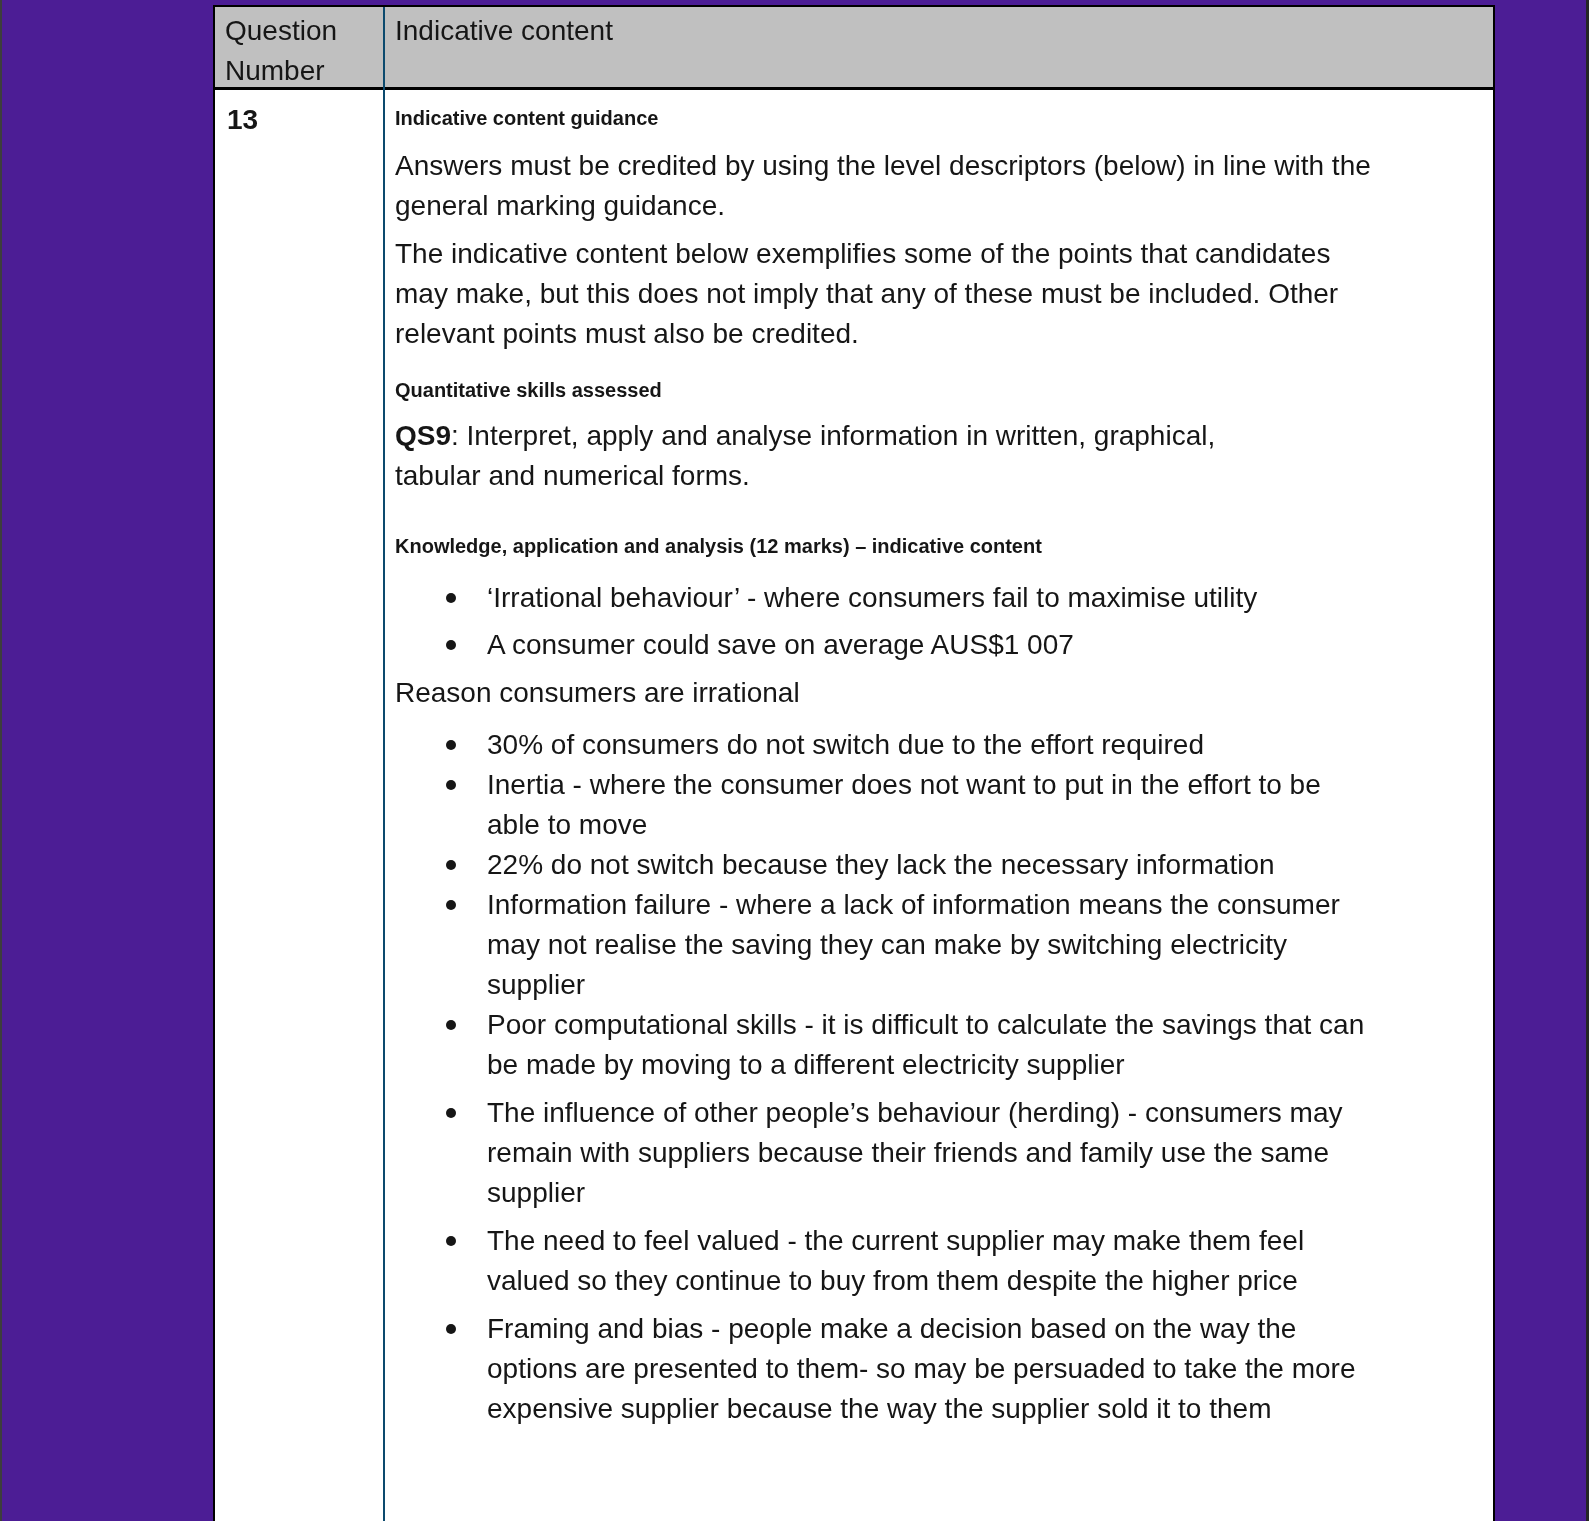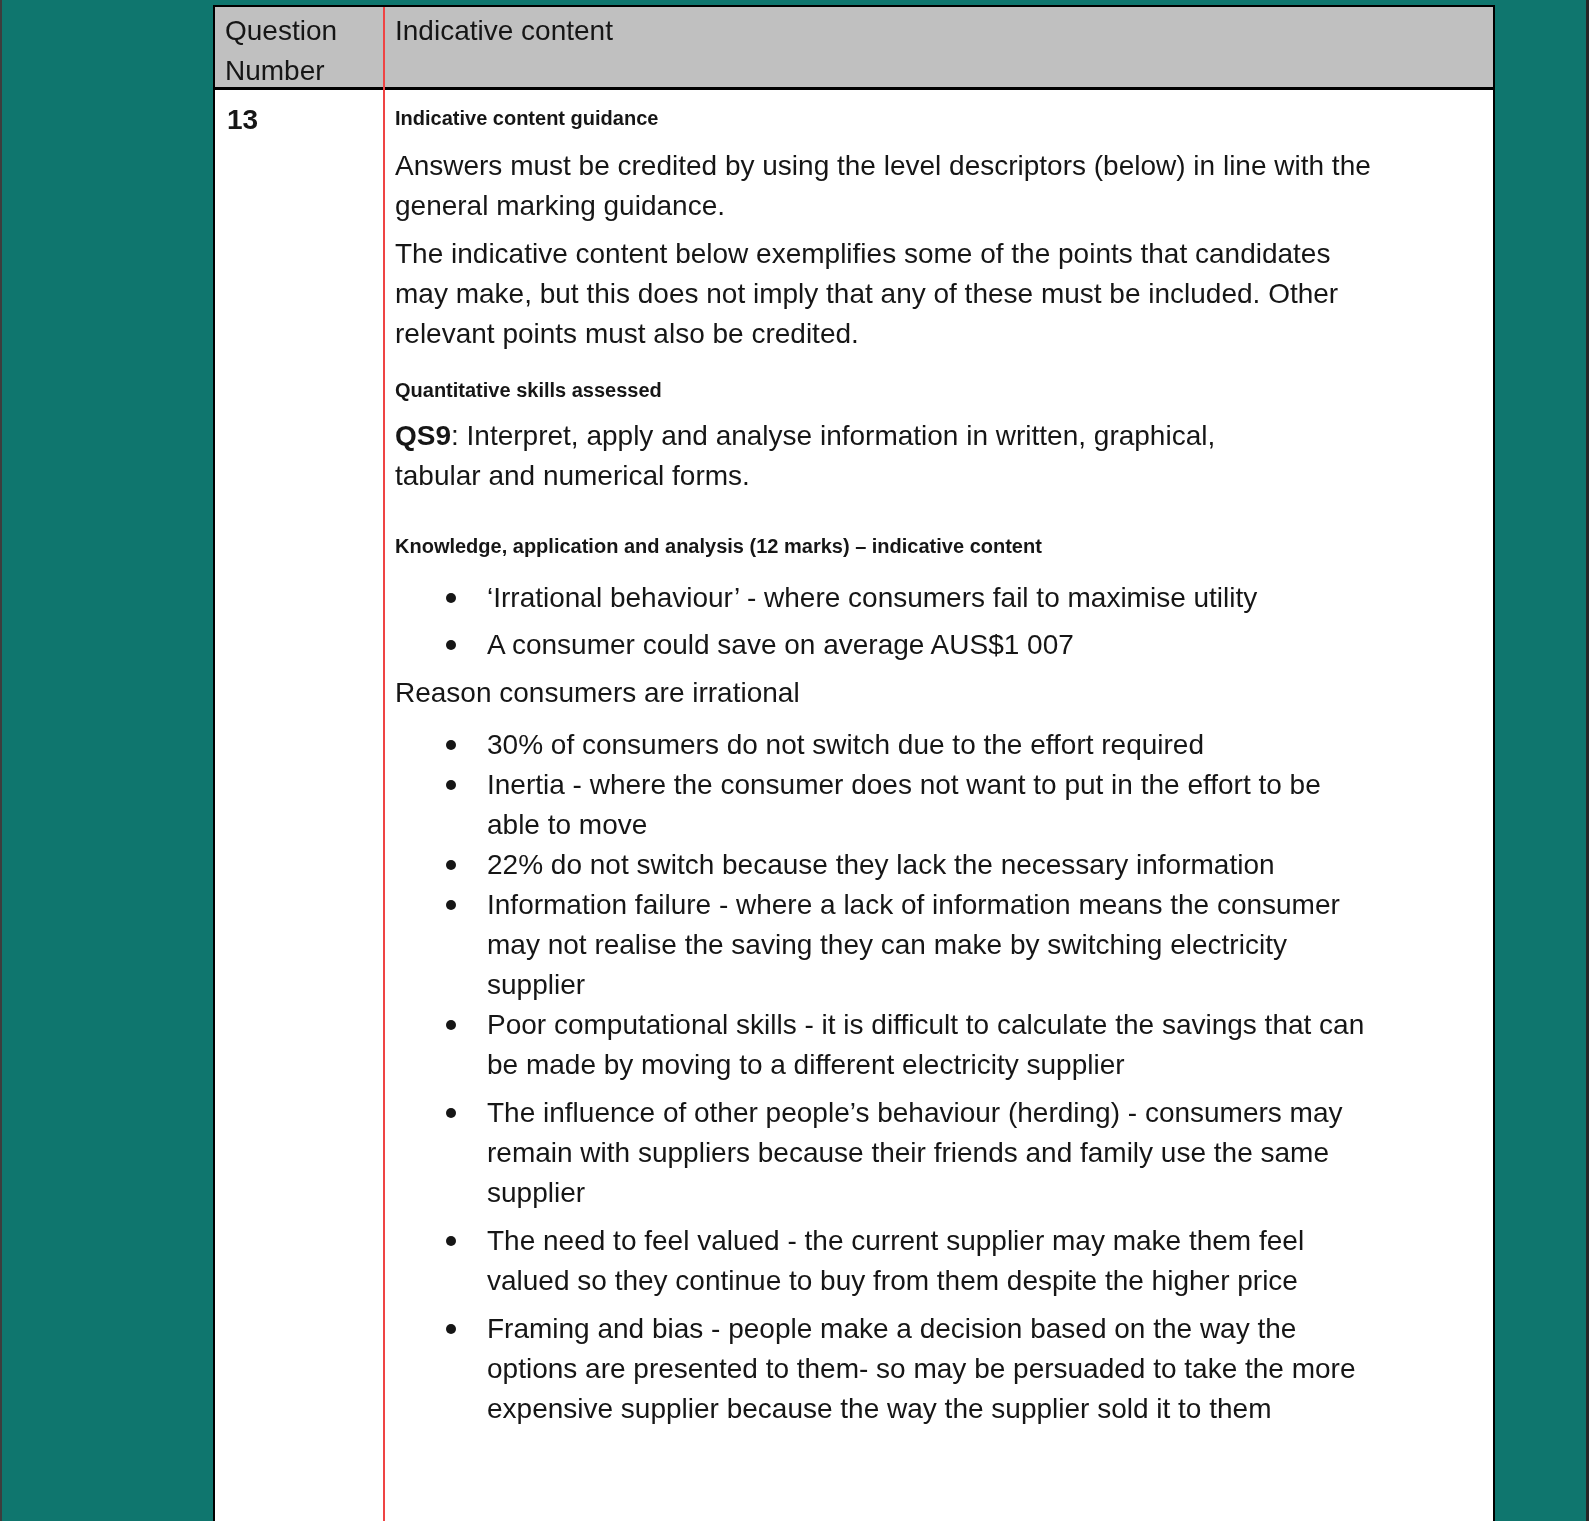--- a/index.html
+++ b/index.html
@@ -10,21 +10,21 @@
   body {
     width: 1589px;
     height: 1521px;
     overflow: hidden;
     position: relative;
   }
   .page {
     position: relative;
     width: 1589px;
     height: 1521px;
-    background: #0f766e;
+    background: #4c1d95;
     font-family: "Liberation Sans", "DejaVu Sans", sans-serif;
     font-size: 28px;
     line-height: 40px;
     color: #161616;
   }
   .page-border-left {
     position: absolute;
     left: 0; top: 0;
     width: 2px; height: 100%;
     background: #3d3d3d;
@@ -57,21 +57,21 @@
   .th {
     padding: 4px 0 0 10px;
     white-space: pre-wrap;
   }
   .trow {
     display: grid;
     grid-template-columns: 168px 1fr;
     min-height: 1433px;
   }
   .col2-divided {
-    border-left: 2px solid #ef4444;
+    border-left: 2px solid #0c4a6e;
   }
   .td1 {
     padding: 10px 0 0 12px;
   }
   .qnum {
     font-weight: bold;
   }
   .td2 {
     padding: 8px 26px 0 10px;
     box-sizing: border-box;

